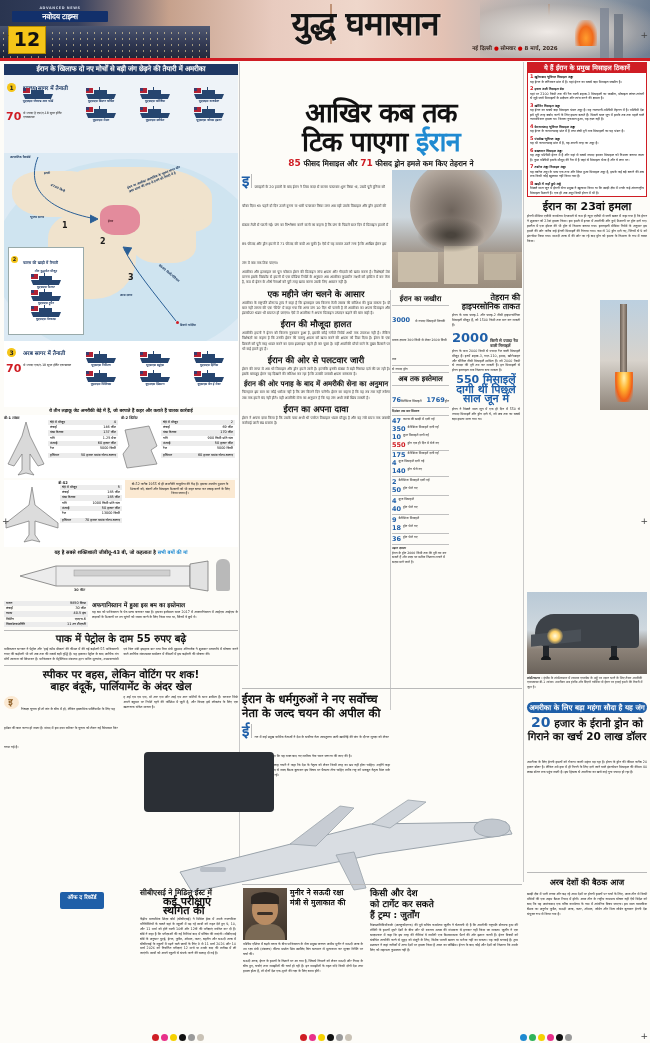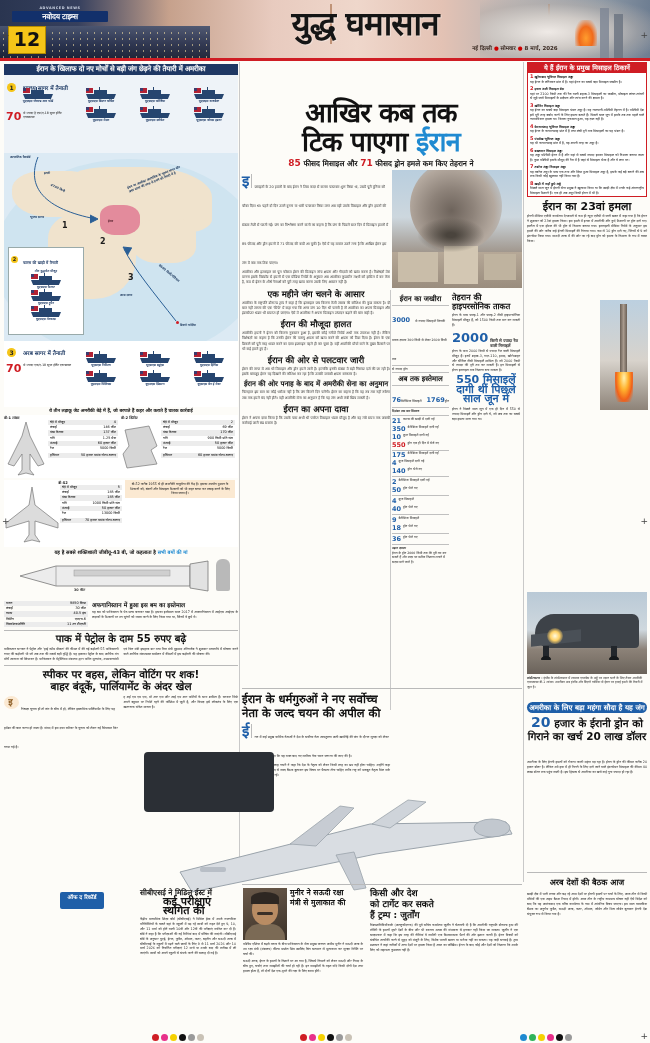--- a/index.html
+++ b/index.html
@@ -615,21 +615,21 @@
       <span><span class="dnum">76</span><span class="dline">बैलेस्टिक मिसाइलें</span></span>
       <span><span class="dnum">1769</span><span class="dline">ड्रोन</span></span>
     </div>
     <div class="drule"></div>
 
     <div class="dline" style="font-weight:bold;margin-top:2px">दिसंबर तक वार विवरण</div>
     <div class="drule"></div>
 
     <div>
       <div style="display:flex;gap:2px">
-          <span class="dnum">21</span>
+          <span class="dnum">47</span>
           <span class="dline">फारस की खाड़ी में दागी गईं</span>
         </div>
       <div style="display:flex;gap:2px">
           <span class="dnum">350</span>
           <span class="dline">बैलेस्टिक मिसाइलें दागी गईं</span>
         </div>
       <div style="display:flex;gap:2px">
           <span class="dnum">10</span>
           <span class="dline">क्रूज मिसाइलें दागी गईं</span>
         </div>
@@ -683,21 +683,21 @@
           <span class="dline">ड्रोन भेजे गए</span>
         </div>
     </div>
 
     <div class="drule"></div>
     <div class="dline" style="font-weight:bold;margin-top:2px">उड़ान क्षमता</div>
     <div class="dline">ईरान के ड्रोन 2000 किमी तक की दूरी तय कर सकते हैं और लक्ष्य पर सटीक निशाना लगाने में सक्षम माने जाते हैं।</div>
   </div>
 
   <div style="position:absolute;left:452px;top:293px;width:68px;">
-    <div style="font-size:8px;font-weight:bold;color:#111;text-align:left;line-height:9px;">तेहरान की हाइपरसोनिक ताकत</div>
+    <div style="font-size:8px;font-weight:bold;color:#111;text-align:right;line-height:9px;">तेहरान की हाइपरसोनिक ताकत</div>
     <div class="txt2" style="margin-top:2px">ईरान के पास फतह-1 और फतह-2 जैसी हाइपरसोनिक मिसाइलें मौजूद हैं, जो 1500 किमी तक मार कर सकती हैं।</div>
     <div style="margin-top:2px;display:flex;align-items:baseline;gap:2px;">
       <span style="font-size:13px;font-weight:bold;color:#1f5fa8;">2000</span>
       <span style="font-size:4px;font-weight:bold;color:#222;line-height:5px;">किमी से ज्यादा रेंज वाली मिसाइलें</span>
     </div>
     <div class="txt2" style="margin-top:1px">ईरान के पास 2000 किमी से ज्यादा रेंज वाली मिसाइलें मौजूद हैं। इनमें शहाब-3, गदर-110, इमाद, खोर्रमशहर और सेजिल जैसी मिसाइलें शामिल हैं। जो 2000 किमी से ज्यादा की दूरी तय कर सकती हैं। इन मिसाइलों से ईरान इजराइल तक निशाना बना सकता है।</div>
     <div style="font-size:7px;font-weight:bold;color:#111;text-align:center;line-height:8.5px;margin-top:3px;">
       <span style="font-size:11px;color:#1f5fa8;">550 मिसाइलें दागी थीं पिछले साल जून में</span>
     </div>
     <div class="txt2" style="margin-top:2px">ईरान ने पिछले साल जून में एक ही दिन में 550 से ज्यादा मिसाइलें और ड्रोन दागे थे, जो अब तक का सबसे बड़ा हमला माना गया था।</div>

